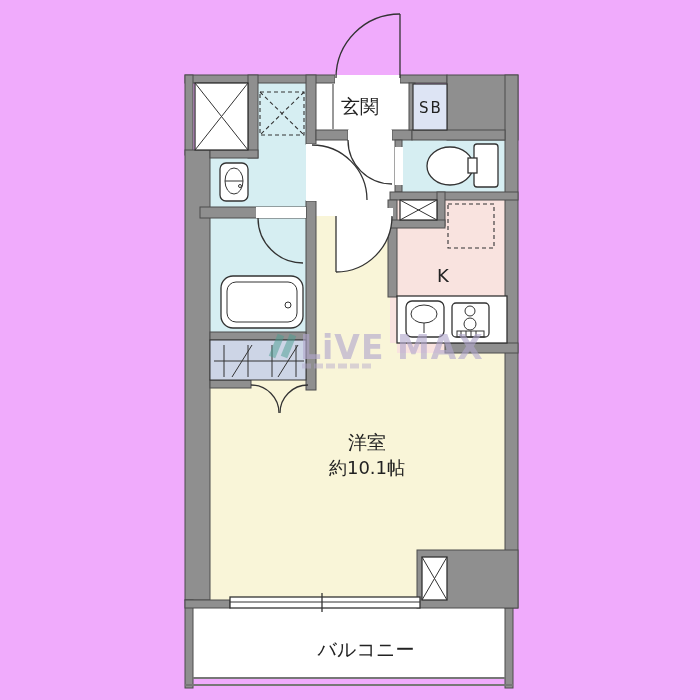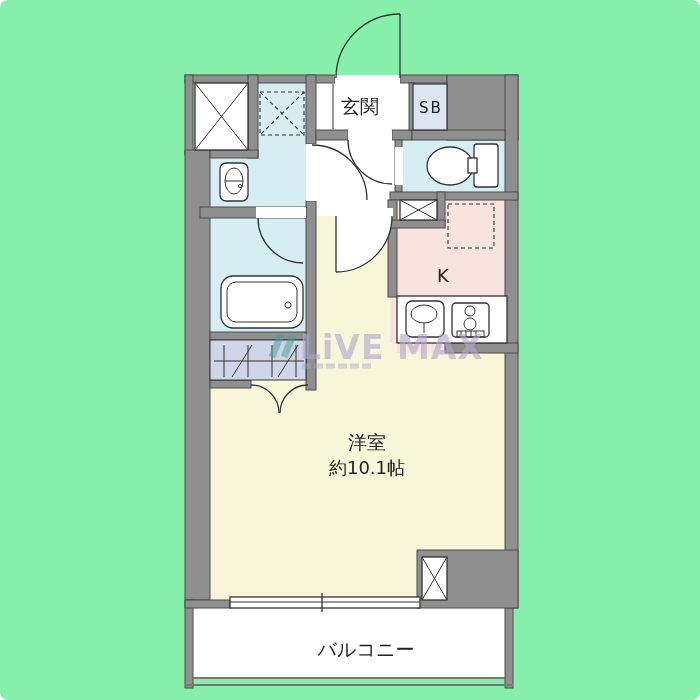--- a/index.html
+++ b/index.html
@@ -2,21 +2,21 @@
 <html style="--wall: #8f8f8f; --wall-edge: #4d4d4d; --line: #333333; --wet-room: #d6eef2; --kitchen: #f9e3df; --living: #f9f5d8; --closet: #cdd5e6; --shoe-box: #dde4f4; --watermark: #b1a7cd; --watermark-mark: #4a9e8f; --text: #222222;"><head>
 <meta charset="utf-8">
 <style>
   :root{
     --wall:#8f8f8f; --wall-edge:#4d4d4d; --line:#333333;
     --wet-room:#d6eef2; --kitchen:#f9e3df; --living:#f9f5d8;
     --closet:#cdd5e6; --shoe-box:#dde4f4;
     --watermark:#b1a7cd; --watermark-mark:#4a9e8f; --text:#222222;
   }
   html,body{margin:0;padding:0;background:#ffffff;}
-  .stage{position:relative;width:700px;height:700px;background:#86efac;overflow:hidden;border-radius:8px;}
+  .stage{position:relative;width:700px;height:700px;background:#f0abfc;overflow:hidden;}
   svg{display:block;}
   svg text{font-family:"DejaVu Sans",sans-serif;fill:var(--text);text-anchor:middle;}
   .lbl-lg{font-size:19px;}
   .lbl-md{font-size:18px;}
   .lbl-sm{font-size:15px;letter-spacing:2px;}
   .wall{fill:var(--wall);stroke:var(--wall-edge);stroke-width:1;}
   .gap{fill:#ffffff;}
   .blue{fill:var(--wet-room);}
   .pink{fill:var(--kitchen);}
   .cream{fill:var(--living);}

